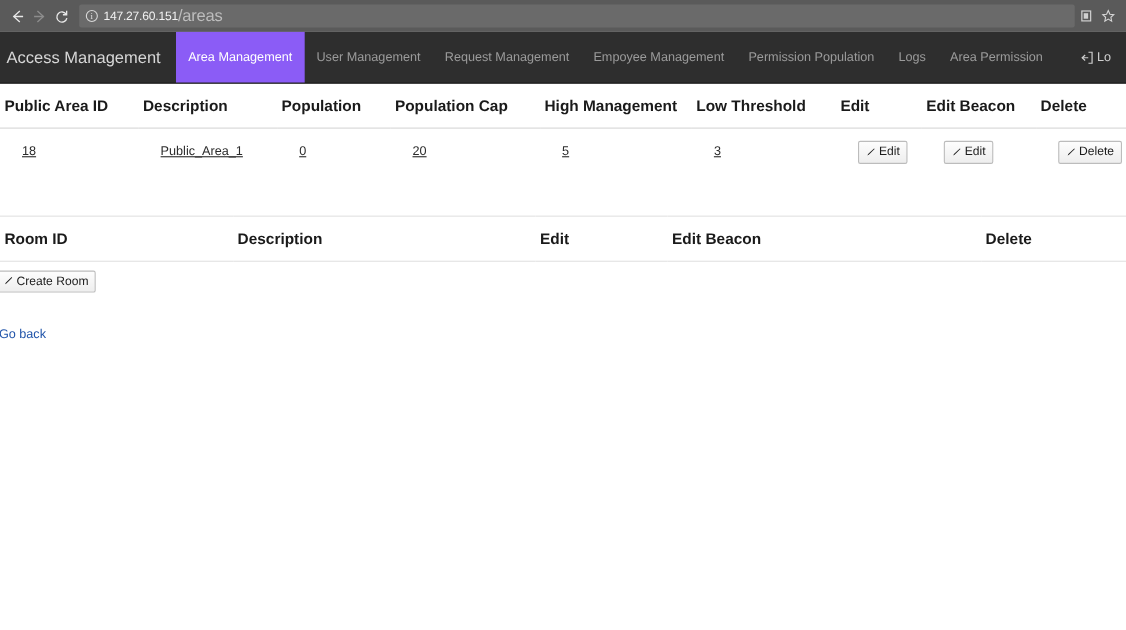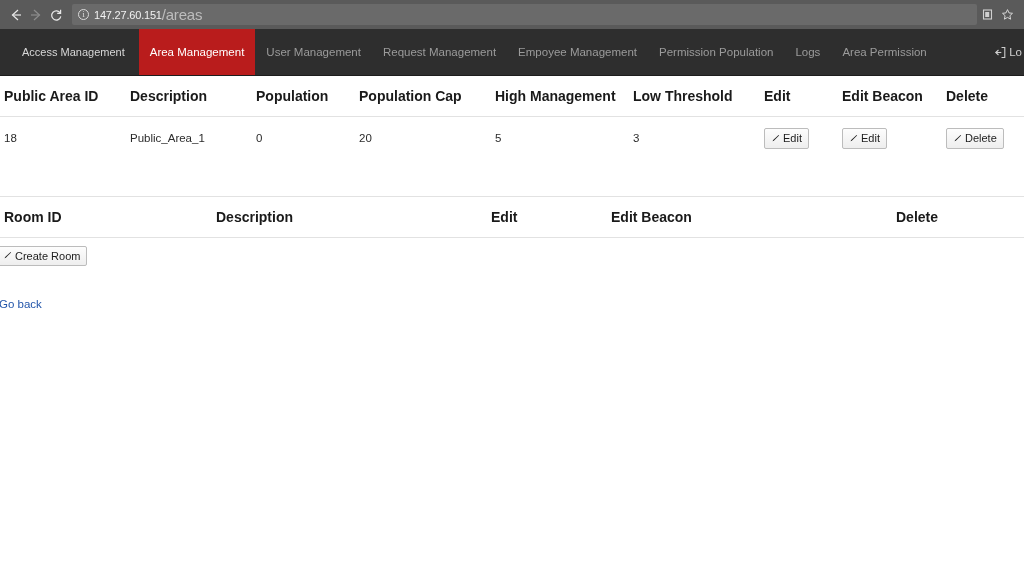--- a/index.html
+++ b/index.html
@@ -67,43 +67,43 @@
   .navbar {
     height: 47px;
     background: #2e2e2e;
     display: flex;
     align-items: stretch;
     position: relative;
     border-bottom: 1px solid #1d1d1d;
   }
   .brand {
     display: flex; align-items: center;
-    padding: 0 14px 0 22px;
+    padding: 0 14px 0 6px;
     color: #d7d7d7;
-    font-size: 11px;
+    font-size: 15px;
     white-space: nowrap;
   }
   .nav-items { display: flex; align-items: stretch; }
   .nav-item {
     display: flex; align-items: center;
     padding: 0 11px;
     color: #9b9b9b;
     font-size: 11.5px;
     white-space: nowrap;
   }
   .nav-item.active {
-    background: #b91c1c;
+    background: #8b5cf6;
     color: #ffffff;
   }
   .navbar-right {
     margin-left: auto;
     display: flex; align-items: center;
     color: #cfcfcf;
     font-size: 11.5px;
-    padding-right: 2px;
+    padding-right: 14px;
     white-space: nowrap;
     overflow: hidden;
   }
   .logout-icon { display: inline-block; margin-right: 2px; }
   .logout-icon svg { display: block; }
 
   
   .table {
     width: 100%;
     border-collapse: collapse;
@@ -114,23 +114,24 @@
     font-weight: bold;
     color: #1a1a1a;
     text-align: left;
     padding: 12px 4px 12px 4px;
     border-bottom: 1px solid #e2e2e2;
     white-space: nowrap;
   }
   .table td {
     font-size: 11.5px;
     color: #2b2b2b;
-    padding: 11px 4px;
+    padding: 11px 20px;
     vertical-align: middle;
     white-space: nowrap;
+    text-decoration: underline;
   }
   .table.room-table {
     border-top: 1px solid #e2e2e2;
   }
   .spacer-block { height: 36px; }
 
   
   .btn {
     display: inline-flex;
     align-items: center;

